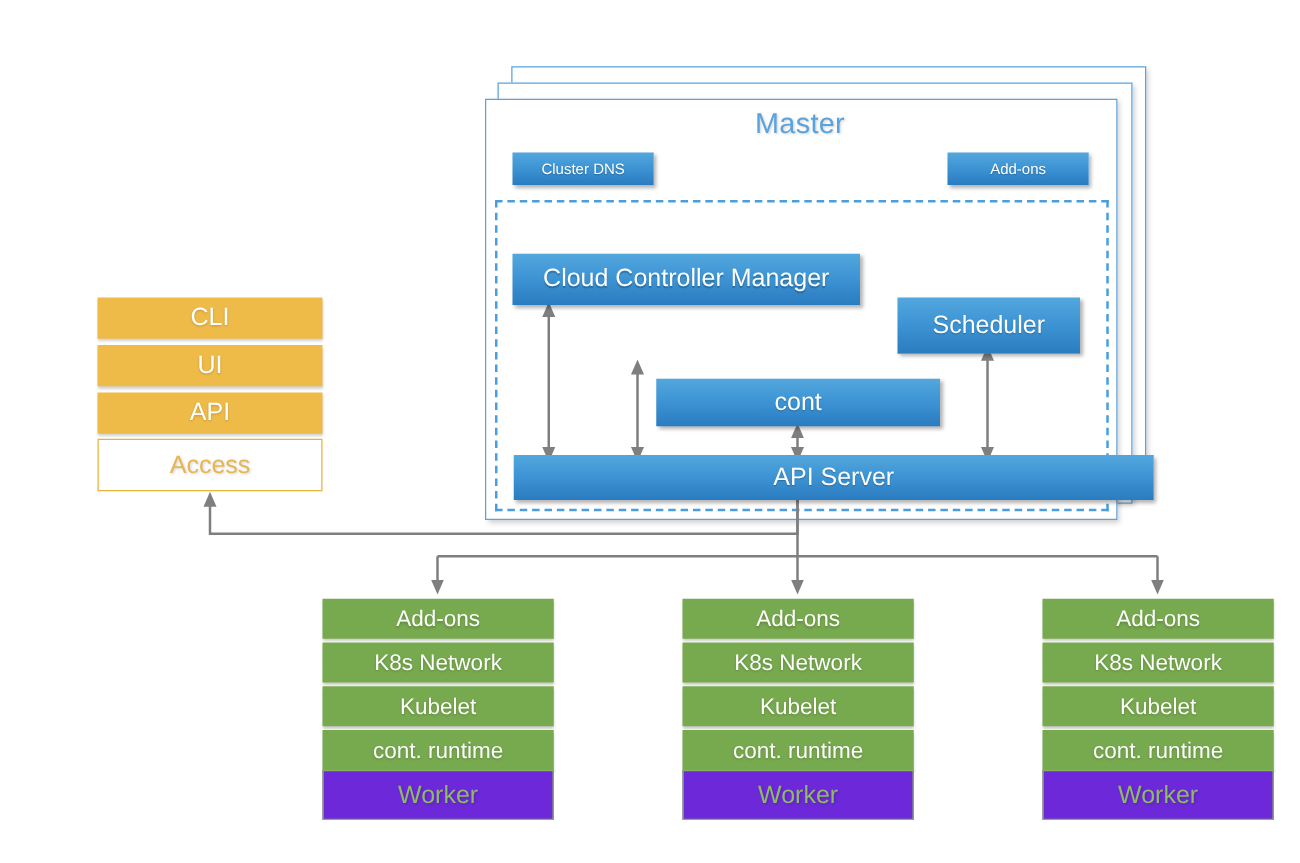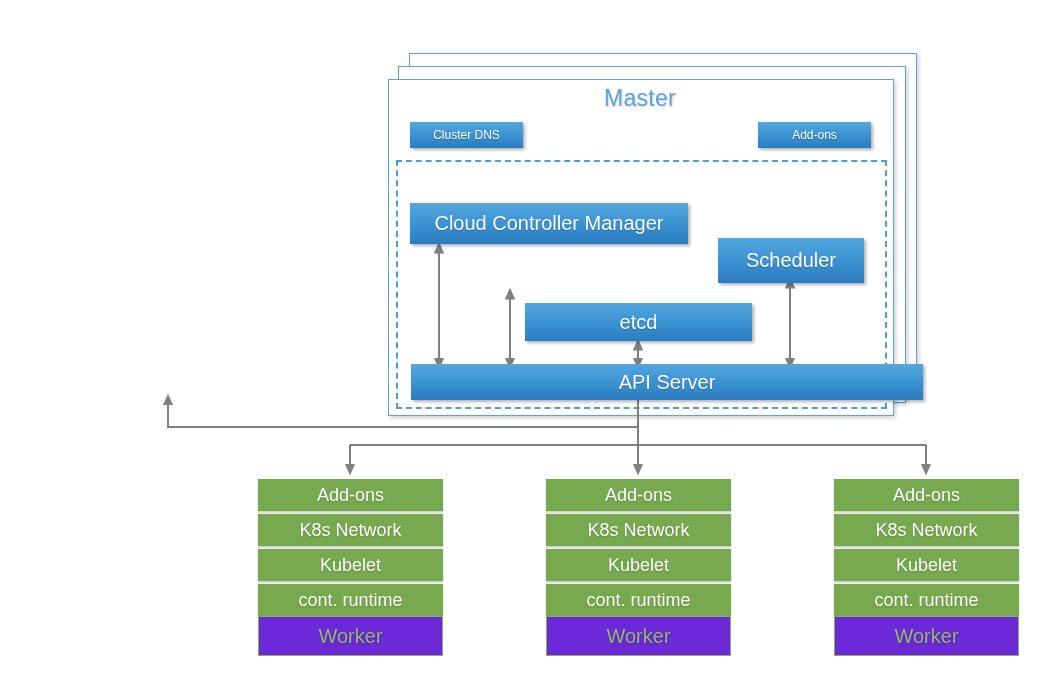--- a/index.html
+++ b/index.html
@@ -108,23 +108,29 @@
 
     <path d="M638,400 L638,470" stroke="#7f7f7f" stroke-width="2" fill="none" marker-end="url(#ahead)"></path>
 
     <path d="M350,445 L926,445" stroke="#7f7f7f" stroke-width="2" fill="none"></path>
     <path d="M350,445 L350,470" stroke="#7f7f7f" stroke-width="2" fill="none" marker-end="url(#ahead)"></path>
     <path d="M926,445 L926,470" stroke="#7f7f7f" stroke-width="2" fill="none" marker-end="url(#ahead)"></path>
   </svg>
 
   <div class="bbox big" style="left:410px;top:203px;width:278px;height:41px;">Cloud Controller Manager</div>
   <div class="bbox big" style="left:718px;top:238px;width:146px;height:45px;">Scheduler</div>
-  <div class="bbox big" style="left:525px;top:303px;width:227px;height:38px;">etcd</div>
+  <div class="bbox big" style="left:525px;top:303px;width:227px;height:38px;">cont</div>
   <div class="bbox big" style="left:411px;top:364px;width:512px;height:36px;">API Server</div>
 
+  <div class="stackgroup" style="left:78px;top:238px;width:180px;height:155px;">
+    <div class="obar" style="top:0px;width:180px;height:33px;">CLI</div>
+    <div class="obar" style="top:38px;width:180px;height:33px;">UI</div>
+    <div class="obar" style="top:76px;width:180px;height:33px;">API</div>
+    <div class="ofoot" style="top:113px;width:178px;height:40px;">Access</div>
+  </div>
 
   <div class="stackgroup" style="left:258px;top:479px;width:185px;height:176px;">
     <div class="gbar" style="top:0px;width:185px;height:32px;">Add-ons</div>
     <div class="gbar" style="top:35px;width:185px;height:32px;">K8s Network</div>
     <div class="gbar" style="top:70px;width:185px;height:32px;">Kubelet</div>
     <div class="gbar" style="top:105px;width:185px;height:32px;">cont. runtime</div>
     <div class="gfoot" style="top:137px;width:183px;height:38px;">Worker</div>
   </div>
 
   <div class="stackgroup" style="left:546px;top:479px;width:185px;height:176px;">

